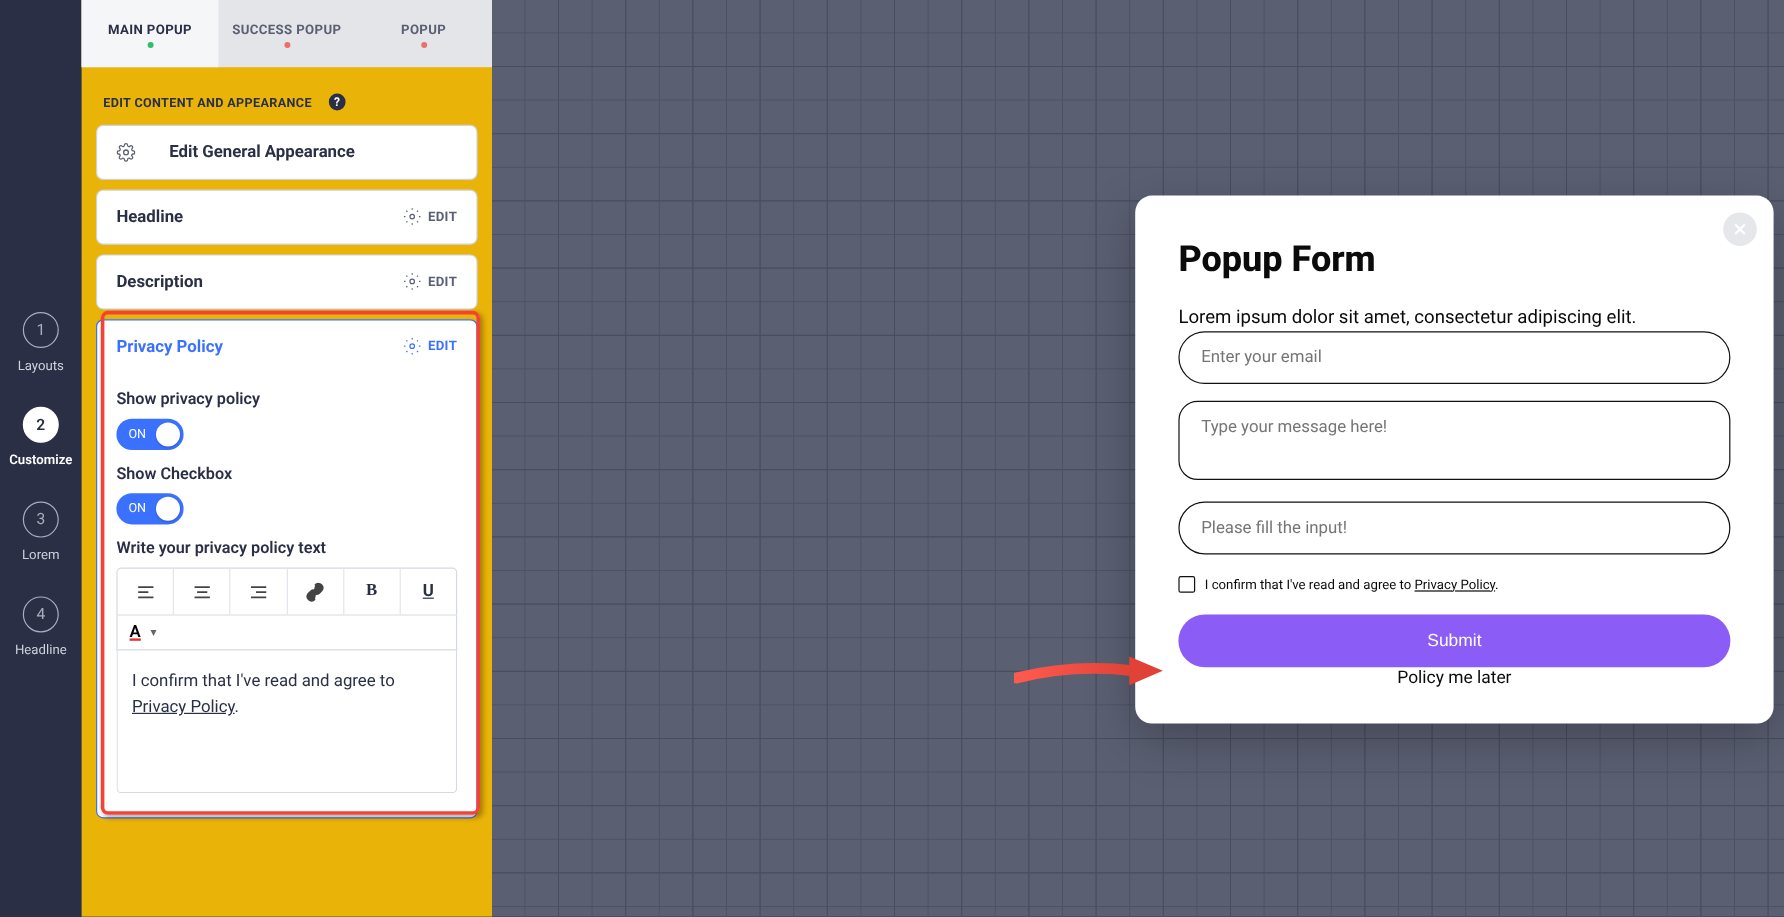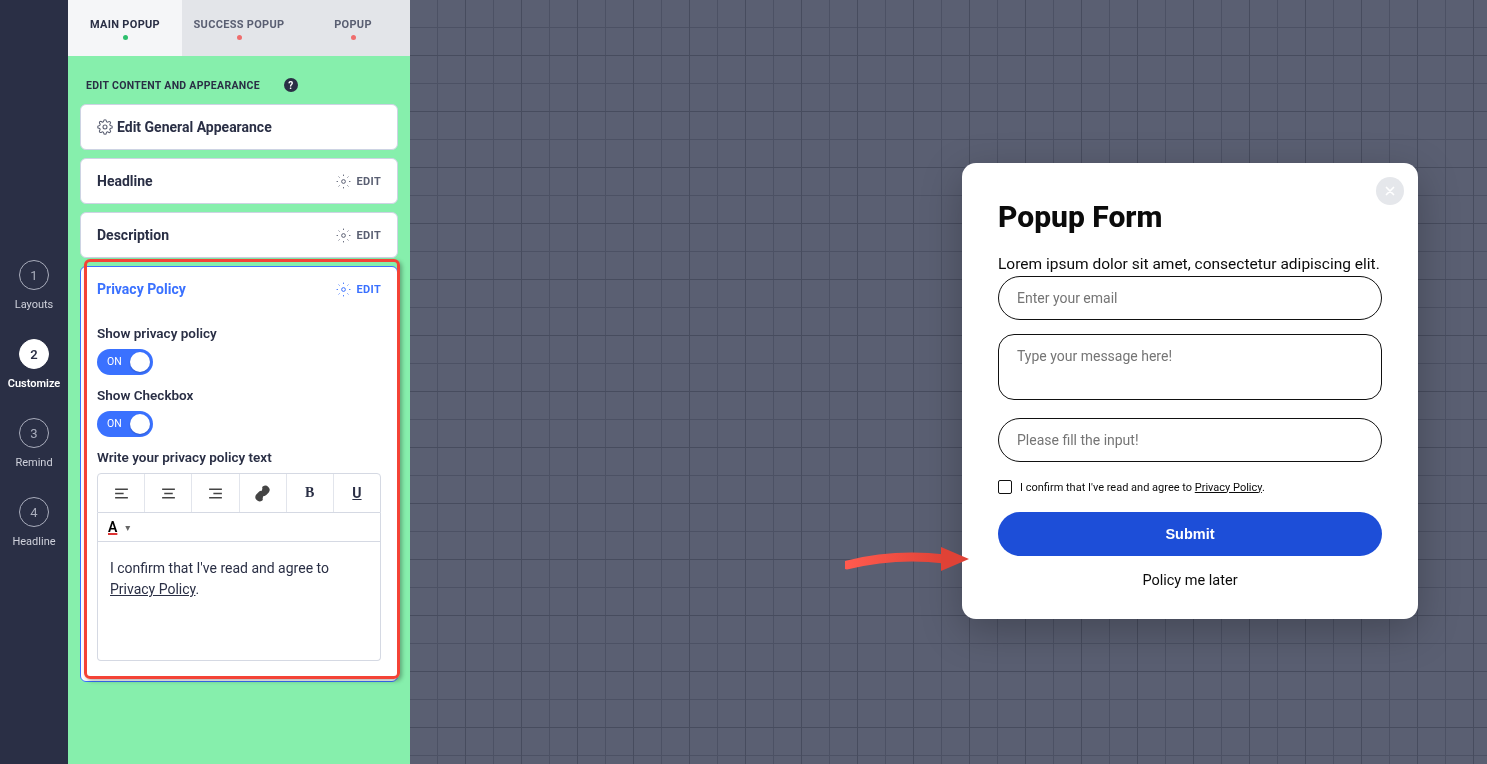--- a/index.html
+++ b/index.html
@@ -8,34 +8,34 @@
 
   
   .rail { width: 68px; min-width:68px; background: #2a2f45; display: flex; flex-direction: column; align-items: center; padding-top: 260px; gap: 28px; }
   .step { display:flex; flex-direction:column; align-items:center; gap:8px; cursor:pointer;}
   .step-circle { width:30px; height:30px; border-radius:50%; border:1px solid #a9adbc; color:#a9adbc; font-size:13px; display:flex; align-items:center; justify-content:center; background:transparent; }
   .step.active .step-circle { background:#fff; color:#2a2f45; border-color:#fff; font-weight:600;}
   .step-label { font-size:11px; color:#cfd1db; }
   .step.active .step-label { color:#fff; font-weight:600; }
 
   
-  .panel { width: 342px; min-width:342px; background:#86efac; height:100%; display:flex; flex-direction:column; border-left:none; position:relative; }
+  .panel { width: 342px; min-width:342px; background:#eab308; height:100%; display:flex; flex-direction:column; border-left:none; position:relative; }
   .tabs { display:flex; background:#e3e5e9; }
   .tab { flex:1; padding:18px 8px 16px; font-size:11px; font-weight:700; color:#5a5f72; text-align:center; letter-spacing:.3px; cursor:pointer; position:relative; }
   .tab.active { background:#f5f6f8; color:#2a2f45; }
   .tab-dot { width:5px; height:5px; border-radius:50%; margin:4px auto 0; }
   .tab-dot.green { background:#2dbf6d; }
   .tab-dot.red { background:#ef6d6d; }
 
   .panel-scroll { padding:0 12px 20px; overflow-y:auto; scrollbar-width:thin;}
-  .section-head { font-size:10.5px; font-weight:700; color:#2a2f45; letter-spacing:.3px; padding:22px 6px 12px; display:flex; align-items:center; gap:24px;}
+  .section-head { font-size:10.5px; font-weight:700; color:#2a2f45; letter-spacing:.3px; padding:22px 6px 12px; display:flex; align-items:center; gap:14px;}
   .help-icon { width:14px; height:14px; border-radius:50%; background:#2a2f45; color:#fff; font-size:10px; display:flex; align-items:center; justify-content:center; font-weight:700;}
 
   .card { background:#fff; border:1px solid #cdd3e3; border-radius:6px; margin-bottom:8px; }
-  .card-inner { padding:14px 16px; display:flex; align-items:center; gap:4px; cursor:pointer; }
+  .card-inner { padding:14px 16px; display:flex; align-items:flex-start; gap:28px; cursor:pointer; }
   .card-title { font-size:14px; font-weight:700; color:#2a2f45; flex:1; }
   .gear-icon svg { width:16px; height:16px; display:block; }
   .edit-link { font-size:11px; font-weight:700; color:#5a5f72; letter-spacing:.3px; display:flex; align-items:center; gap:6px;}
   .edit-link svg { width:15px; height:15px; }
 
   .card.expanded { border:1.5px solid #3a71ff; }
   .card.expanded .card-inner { padding-bottom:8px; }
   .card.expanded .card-title { color:#3a71ff; }
   .card.expanded .edit-link { color:#3a71ff; }
   .card.expanded .edit-link svg path, .card.expanded .edit-link svg circle { stroke:#3a71ff;}
@@ -67,52 +67,52 @@
      linear-gradient(#474c5e 1px, transparent 1px),
      linear-gradient(90deg, #474c5e 1px, transparent 1px),
      linear-gradient(#4c5164 1px, transparent 1px),
      linear-gradient(90deg, #4c5164 1px, transparent 1px);
     background-size: 56px 56px, 56px 56px, 28px 28px, 28px 28px;
     background-position: -1px -1px;
     overflow:hidden;
   }
 
   
-  .popup { position:absolute; left:552px; top:163px; width:456px; background:#fff; border-radius:14px; padding:36px 36px 30px; box-shadow: 0 12px 40px rgba(0,0,0,.25); }
+  .popup { position:absolute; left:536px; top:163px; width:532px; background:#fff; border-radius:14px; padding:36px 36px 30px; box-shadow: 0 12px 40px rgba(0,0,0,.25); }
   .popup-close { position:absolute; top:14px; right:14px; width:28px; height:28px; border-radius:50%; background:#e5e7eb; display:flex; align-items:center; justify-content:center; cursor:pointer; }
   .popup-close svg { width:14px; height:14px; stroke:#fff; stroke-width:2.5; }
   .popup h1 { font-size:30px; font-weight:800; color:#0b0b0b; margin-bottom:18px; }
   .popup p.desc { font-size:15.5px; color:#0b0b0b; line-height:1.55; }
   .popup-input { width:100%; border:1.5px solid #111; border-radius:26px; padding:13px 18px; font-size:14px; color:#838792; margin-bottom:14px; font-family:inherit; background:#fff; }
   .popup-textarea { width:100%; border:1.5px solid #111; border-radius:16px; padding:13px 18px; font-size:14px; color:#838792; height:66px; margin-bottom:14px; font-family:inherit; resize:none; background:#fff;}
   .pp-row { display:flex; align-items:center; gap:8px; font-size:11px; color:#0b0b0b; margin:4px 0 18px; }
   .pp-row a { color:#0b0b0b; text-decoration:underline; }
   .pp-checkbox { width:14px; height:14px; border:1.3px solid #111; border-radius:2px; cursor:pointer; flex-shrink:0;}
-  .popup-btn { width:100%; background:#1d4ed8; color:#fff; font-weight:700; border:none; border-radius:26px; padding:14px; font-size:14.5px; cursor:pointer; margin-bottom:16px; }
+  .popup-btn { width:100%; background:#8b5cf6; color:#fff; font-weight:400; border:none; border-radius:26px; padding:14px; font-size:14.5px; cursor:pointer; }
   .popup-link { display:block; text-align:center; color:#0b0b0b; font-size:14.5px; cursor:pointer; }
 
   
   .arrow { position:absolute; left:435px; top:543px; width:126px; height:32px; pointer-events:none; }
 
 </style>
 </head>
 <body>
 
 <div class="rail">
   <div class="step">
     <div class="step-circle">1</div>
     <div class="step-label">Layouts</div>
   </div>
   <div class="step active">
     <div class="step-circle">2</div>
     <div class="step-label">Customize</div>
   </div>
   <div class="step">
     <div class="step-circle">3</div>
-    <div class="step-label">Remind</div>
+    <div class="step-label">Lorem</div>
   </div>
   <div class="step">
     <div class="step-circle">4</div>
     <div class="step-label">Headline</div>
   </div>
 </div>
 
 <div class="panel">
   <div class="tabs">
     <div class="tab active">

